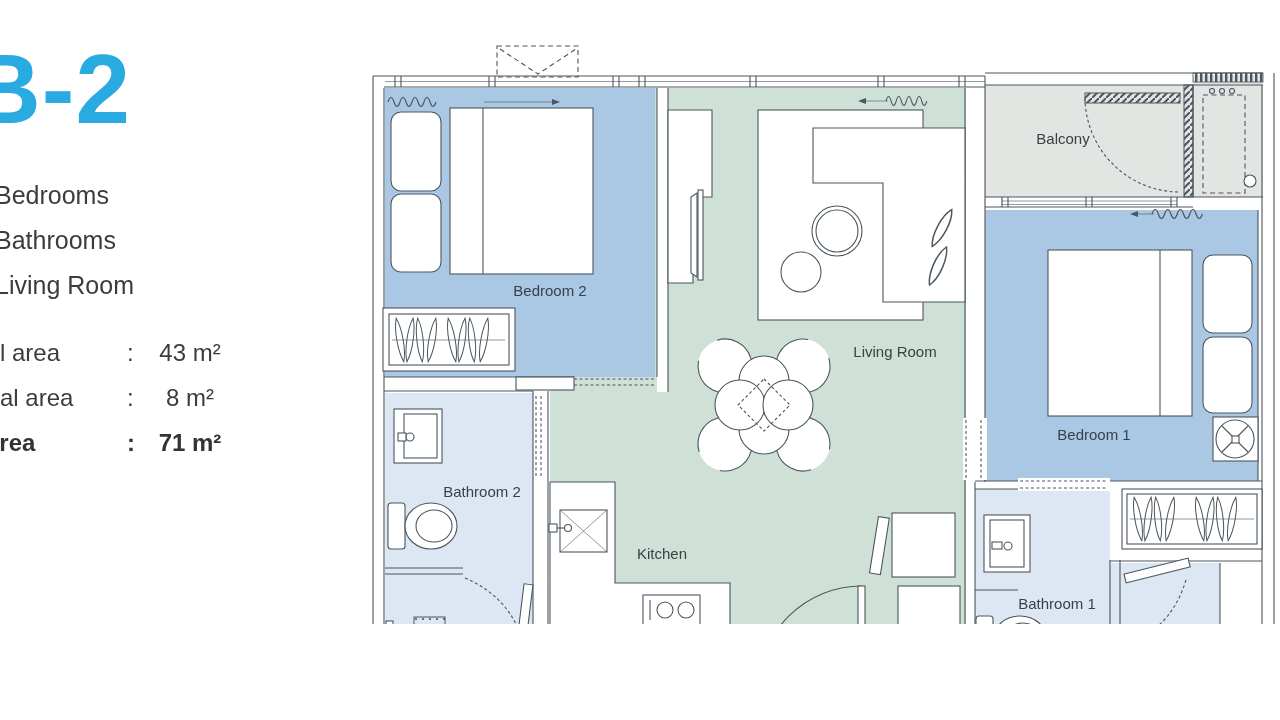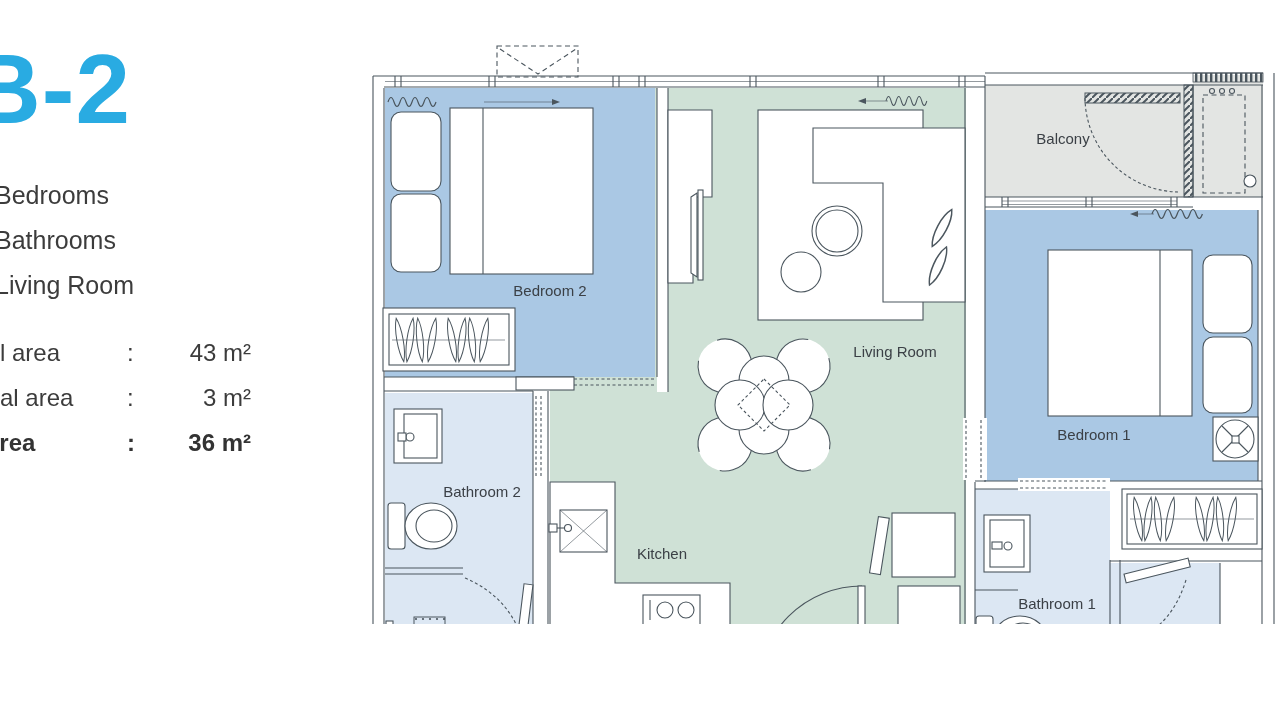--- a/index.html
+++ b/index.html
@@ -4,21 +4,21 @@
 <style>
   html,body{margin:0;padding:0;background:#fff;}
   #stage{position:relative;width:1280px;height:624px;overflow:hidden;background:#fff;
          font-family:"Liberation Sans",sans-serif;}
   .unit-title{position:absolute;left:-30px;top:40px;font-size:98px;line-height:1;
               font-weight:700;color:#29abe2;letter-spacing:1px;white-space:nowrap;}
   .feat{position:absolute;left:-5px;font-size:25px;color:#3c3c3c;white-space:nowrap;}
   .arow{position:absolute;height:30px;font-size:24px;color:#3c3c3c;white-space:nowrap;}
   .arow .a-label{position:absolute;left:0;}
   .arow .a-colon{position:absolute;left:127px;}
-  .arow .a-value{position:absolute;left:151px;width:100px;text-align:right;}
+  .arow .a-value{position:absolute;left:140px;width:100px;text-align:center;}
   .arow.bold{font-weight:700;color:#333;}
   .arow.shift .a-label{left:-14px;}
   svg .ln{stroke:#4b565e;stroke-width:1.1;fill:none;}
   svg .thin{stroke:#4b565e;stroke-width:.6;fill:none;}
   svg .fw{fill:#ffffff;stroke:#4b565e;stroke-width:1.1;}
   svg .nf{fill:none;stroke:#4b565e;stroke-width:1.1;}
   svg .dash{stroke-dasharray:5 3.5;}
   svg .ddash{stroke-dasharray:3 2.5;}
   svg .lbl{font-family:"Liberation Sans",sans-serif;font-size:15px;fill:#3b4046;text-anchor:middle;}
 </style>
@@ -34,26 +34,26 @@
     <div class="feat" style="top:271px">Living Room</div>
 
     <div class="arow" style="top:339px">
       <span class="a-label">l area</span>
       <span class="a-colon">:</span>
       <span class="a-value">43 m²</span>
     </div>
     <div class="arow" style="top:384px">
       <span class="a-label">al area</span>
       <span class="a-colon">:</span>
-      <span class="a-value">3 m²</span>
+      <span class="a-value">8 m²</span>
     </div>
     <div class="arow bold shift" style="top:429px">
       <span class="a-label">area</span>
       <span class="a-colon">:</span>
-      <span class="a-value">36 m²</span>
+      <span class="a-value">71 m²</span>
     </div>
   </div>
 
   <svg style="position:absolute;left:360px;top:20px" width="920" height="700" viewBox="360 20 920 700">
     <defs>
       <pattern id="dots" width="7" height="7" patternUnits="userSpaceOnUse">
         <circle cx="3" cy="3" r="1.1" fill="#4b565e"></circle>
       </pattern>
       <pattern id="diag" width="7" height="7" patternUnits="userSpaceOnUse">
         <path d="M0,7 L7,0" stroke="#4b565e" stroke-width="2"></path>

